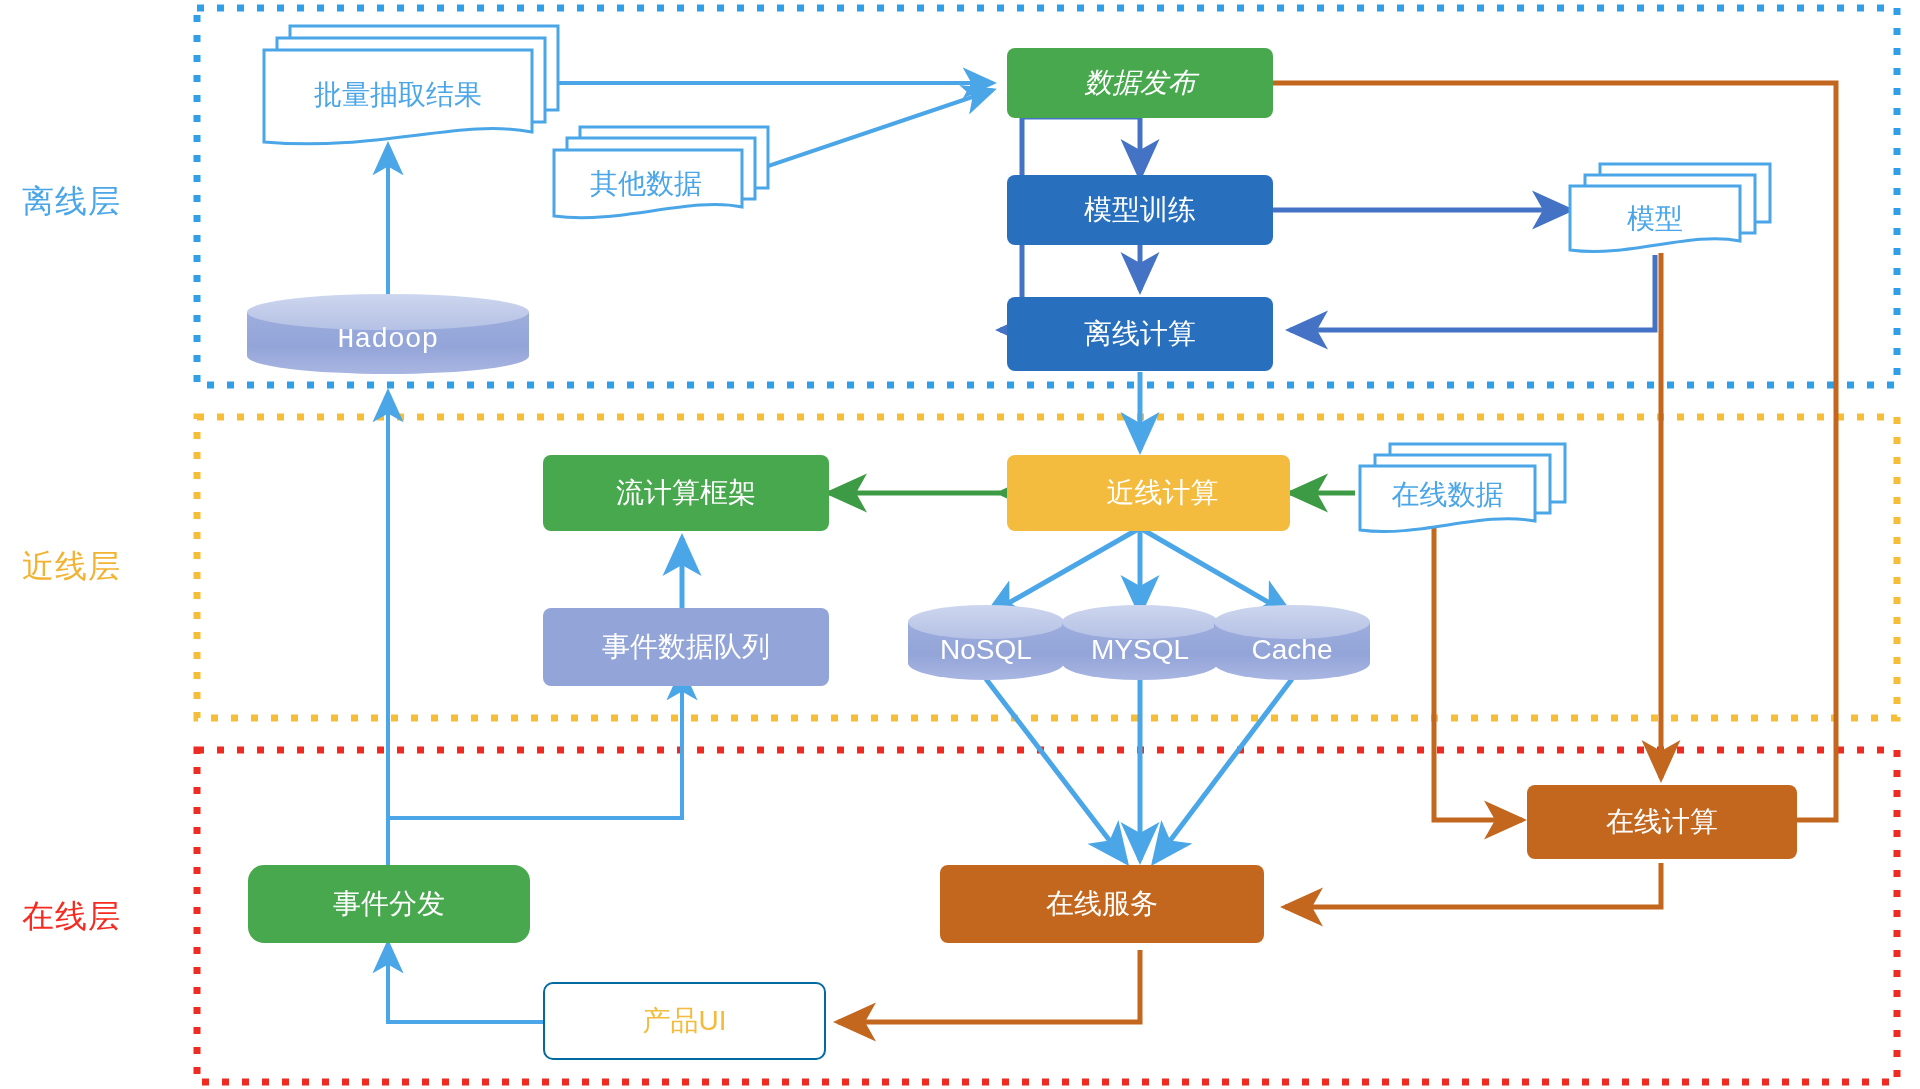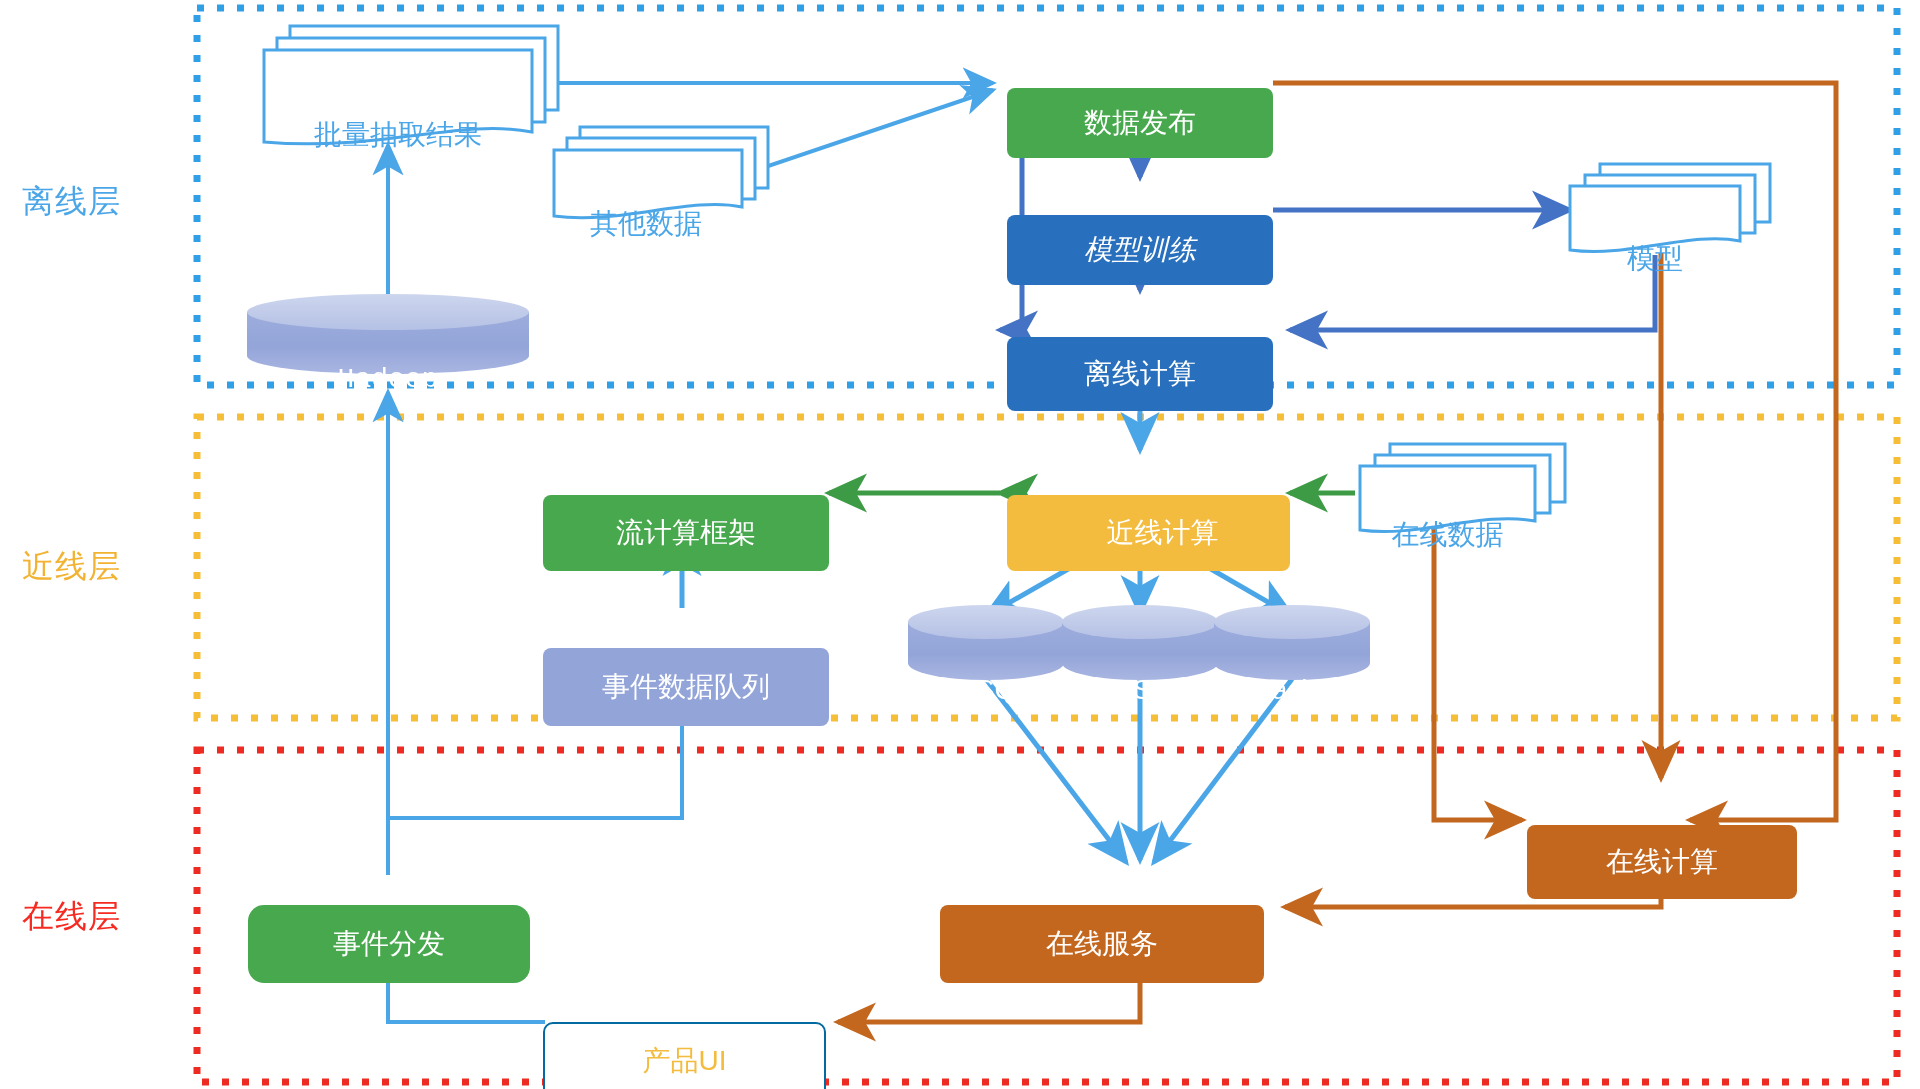--- a/index.html
+++ b/index.html
@@ -6,21 +6,21 @@
   body{font-family:"Liberation Sans","DejaVu Sans",sans-serif;}
   #stage{position:relative;width:1920px;height:1089px;overflow:hidden;background:#fff;}
   #svg{position:absolute;left:0;top:0;width:1920px;height:1089px;}
 
   .layer-label{position:absolute;font-size:32px;font-weight:400;white-space:nowrap;letter-spacing:1px;}
   .layer-offline{color:#4BA6E8;}
   .layer-nearline{color:#F2B232;}
   .layer-online{color:#F52A20;}
 
   .node{position:absolute;display:flex;align-items:center;justify-content:center;
-        text-align:center;box-sizing:border-box;font-size:28px;line-height:1.2;margin-top:40px;}
+        text-align:center;box-sizing:border-box;font-size:28px;line-height:1.2;}
 
   .proc{border-radius:8px;color:#ffffff;}
   .proc.green{background:#48A84D;}
   .proc.blue{background:#2870BD;}
   .proc.amber{background:#F3BC3F;}
   .proc.orange{background:#C3671F;}
   .proc.periwinkle{background:#93A4D8;align-items:center;}
 
   .uibox{background:#ffffff;border:2px solid #0369a1;border-radius:10px;color:#F3BC3F;}
 
@@ -160,25 +160,25 @@
   </div>
 
   <div class="node doc" style="left:554px;top:155px;width:184px;height:58px;">
     <span class="doclabel">其他数据</span>
   </div>
 
   <div class="node cyl" style="left:247px;top:300px;width:282px;height:72px;font-family:Liberation Mono, monospace;">
     <span class="cyllabel">Hadoop</span>
   </div>
 
-  <div class="node proc green" style="left:1007px;top:48px;width:266px;height:70px;">
+  <div class="node proc green" style="left:1007px;top:48px;width:266px;height:70px;font-style:italic;">
     <span>数据发布</span>
   </div>
 
-  <div class="node proc blue" style="left:1007px;top:175px;width:266px;height:70px;font-style:italic;">
+  <div class="node proc blue" style="left:1007px;top:175px;width:266px;height:70px;">
     <span>模型训练</span>
   </div>
 
   <div class="node proc blue" style="left:1007px;top:297px;width:266px;height:74px;">
     <span>离线计算</span>
   </div>
 
   <div class="node doc" style="left:1570px;top:190px;width:170px;height:58px;">
     <span class="doclabel">模型</span>
   </div>

